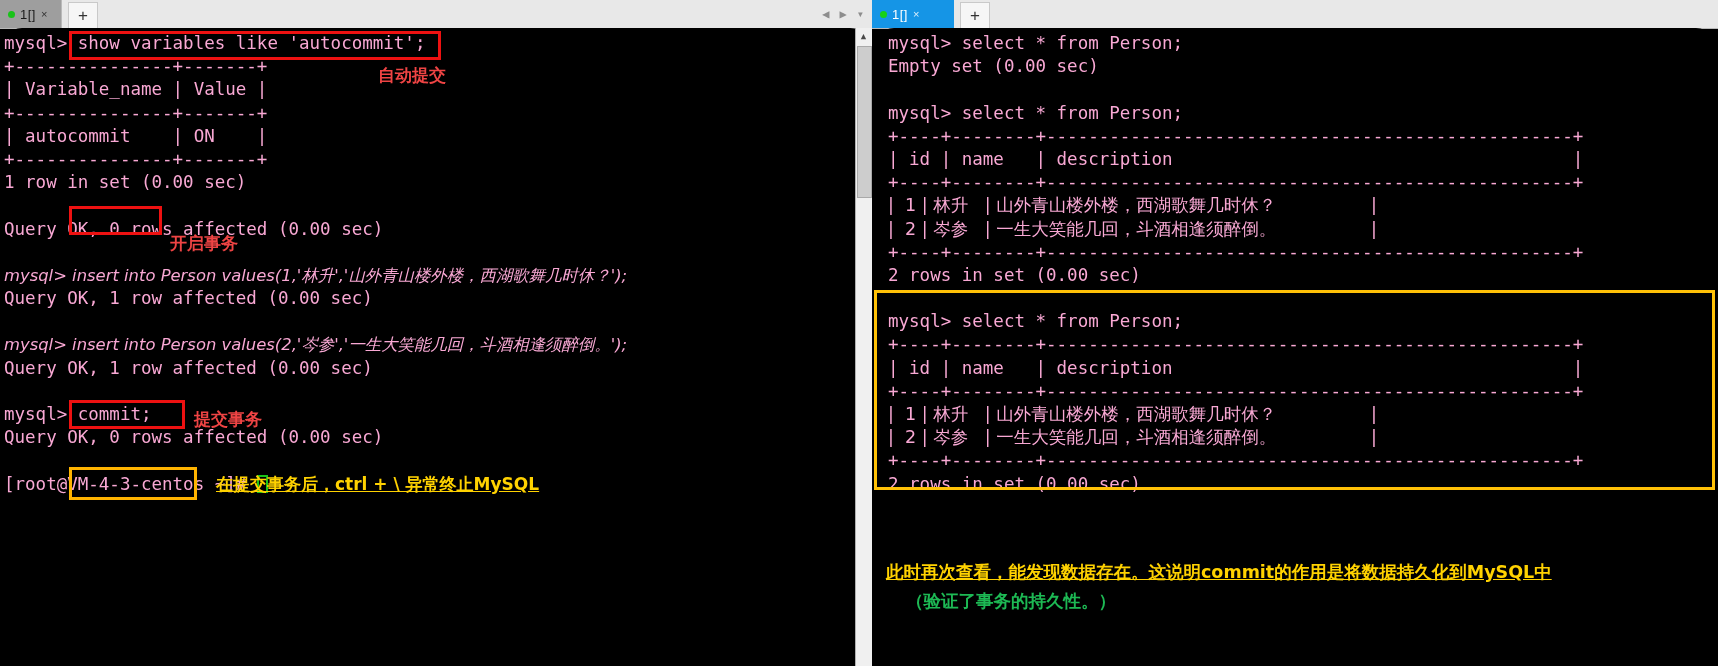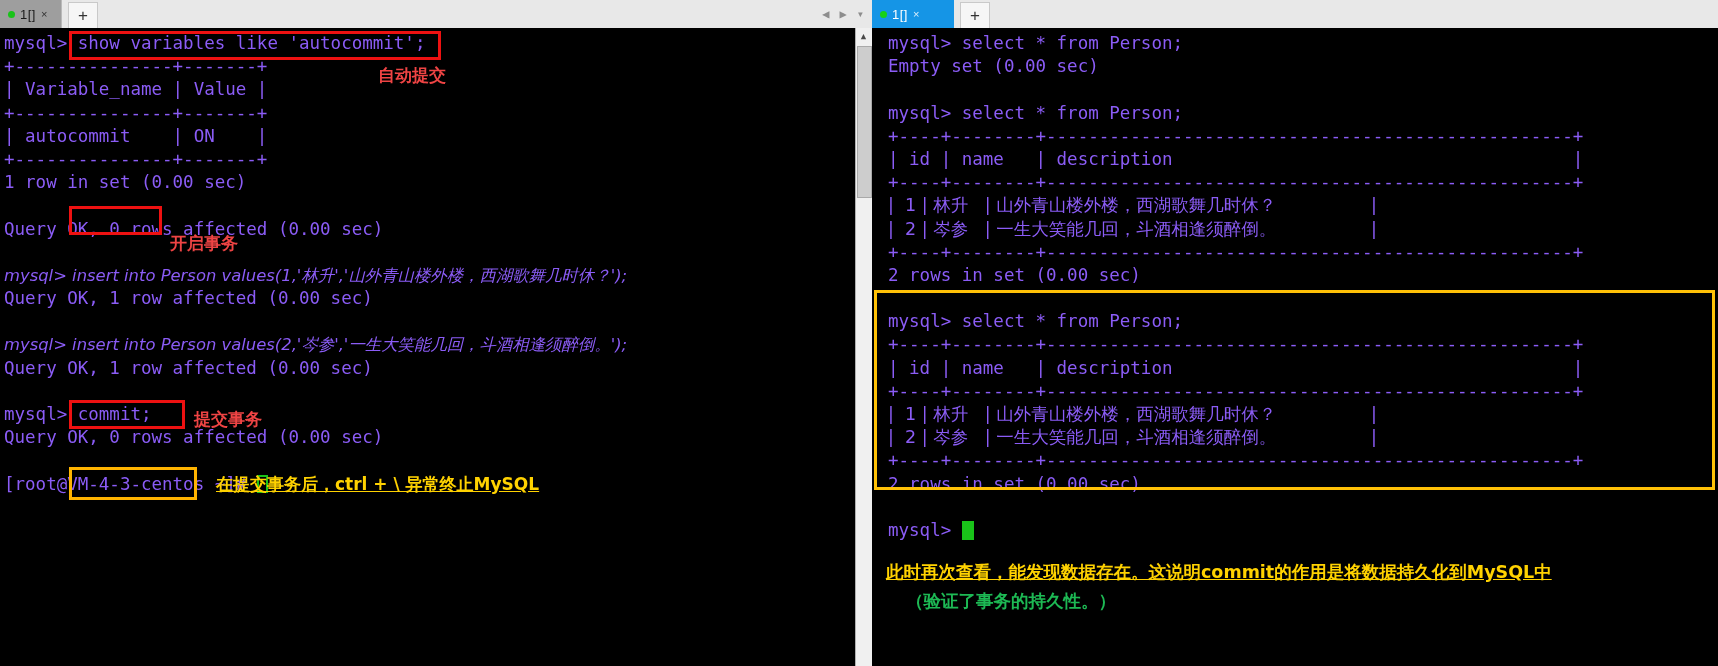--- a/index.html
+++ b/index.html
@@ -24,22 +24,22 @@
   .tab-close{margin-left:5px;font-size:11px;opacity:.85;}
   .tab-plus{position:absolute;top:2px;height:25px;width:28px;background:#f6f6f6;border:1px solid #c9c9c9;
             border-bottom:none;display:flex;align-items:center;justify-content:center;
             font-family:"Liberation Sans",sans-serif;font-size:17px;color:#333;}
   .tab-plus.left{left:68px;}
   .tab-plus.right{left:88px;}
   .navarrows{position:absolute;right:8px;top:0;height:28px;display:flex;align-items:center;gap:10px;color:#8d8d8d;font-size:11px;}
   .navarrows span{font-size:12px;}
 
   
-  .term{position:absolute;left:0;right:0;top:28px;bottom:0;background:#000;color:#8b5cf6;
-        font-family:"DejaVu Sans Mono","Liberation Mono",monospace;overflow:hidden;}
+  .term{position:absolute;left:0;right:0;top:28px;bottom:0;background:#000;color:#f9a8d4;
+        font-family:"DejaVu Sans Mono","Liberation Mono",monospace;overflow:hidden;border-radius:22px;}
   .term-left{padding:4px 0 0 4px;font-size:17.5px;line-height:23.2px;}
   .term-right{padding:4px 0 0 16px;font-size:17.5px;line-height:23.2px;}
   .line{white-space:pre;height:23.2px;}
   .line.small{font-size:16.4px;font-style:italic;}
   .blank{height:23.2px;}
 
   
   .scrollcol{position:absolute;right:0;top:28px;bottom:0;width:16px;background:#f0f0f0;border-left:1px solid #b0b0b0;}
   .scroll-up{position:absolute;top:0;left:0;width:15px;height:16px;display:flex;align-items:center;justify-content:center;
              font-size:9px;color:#4a4a4a;background:#f0f0f0;}
@@ -147,21 +147,20 @@
       <div class="line blank"></div>
       <div class="line">mysql&gt; select * from Person;</div>
       <div class="line">+----+--------+--------------------------------------------------+</div>
       <div class="line">| id | name   | description                                      |</div>
       <div class="line">+----+--------+--------------------------------------------------+</div>
       <div class="line cjk">|  1 | 林升   | 山外青山楼外楼，西湖歌舞几时休？                 |</div>
       <div class="line cjk">|  2 | 岑参   | 一生大笑能几回，斗酒相逢须醉倒。                 |</div>
       <div class="line">+----+--------+--------------------------------------------------+</div>
       <div class="line">2 rows in set (0.00 sec)</div>
       <div class="line blank"></div>
-      <div class="line"><span>mysql&gt; </span><span class="cursor-solid"></span></div>
     </div>
 
     <div class="box box-yellow2" style="left:2px;top:290px;width:841px;height:200px;"></div>
 
     <div class="anno anno-yellow cjk" style="left:14px;top:560px;font-size:17.5px;">此时再次查看，能发现数据存在。这说明commit的作用是将数据持久化到MySQL中</div>
     <div class="anno anno-green cjk" style="left:34px;top:589px;font-size:17.5px;">（验证了事务的持久性。）</div>
   </div>
 
 </div>
 

